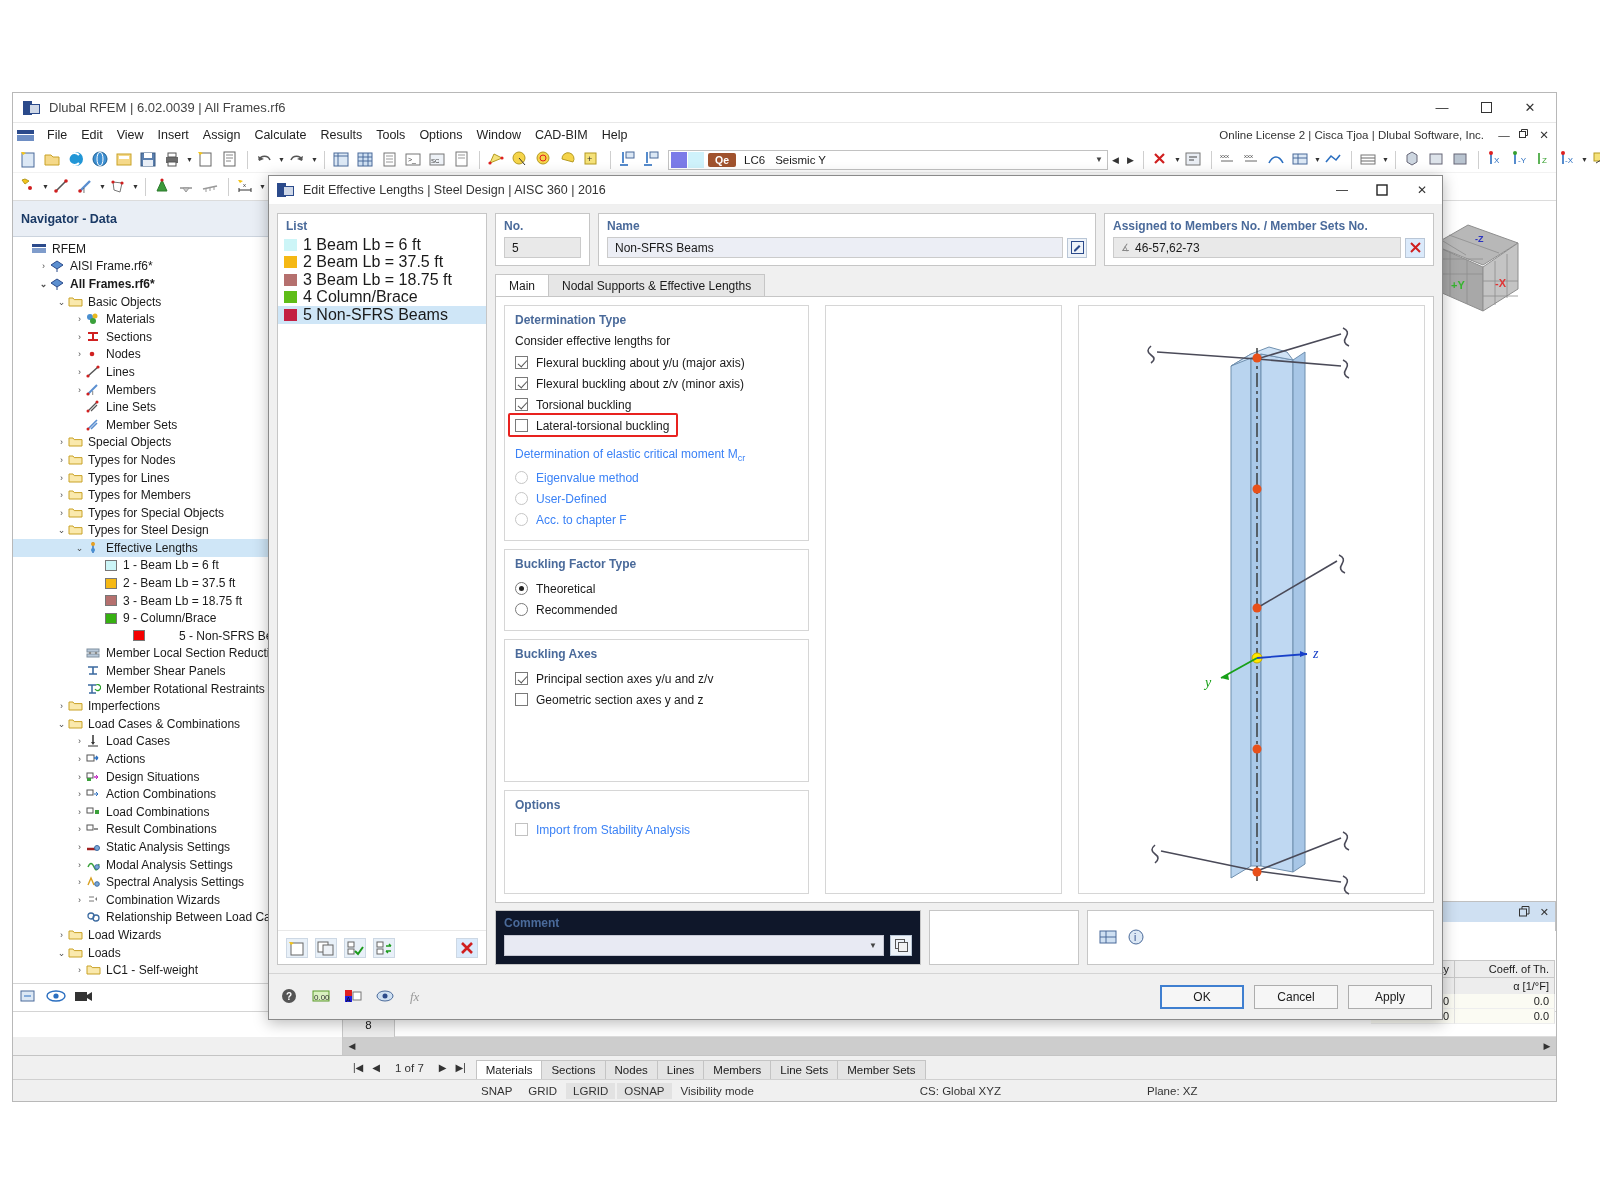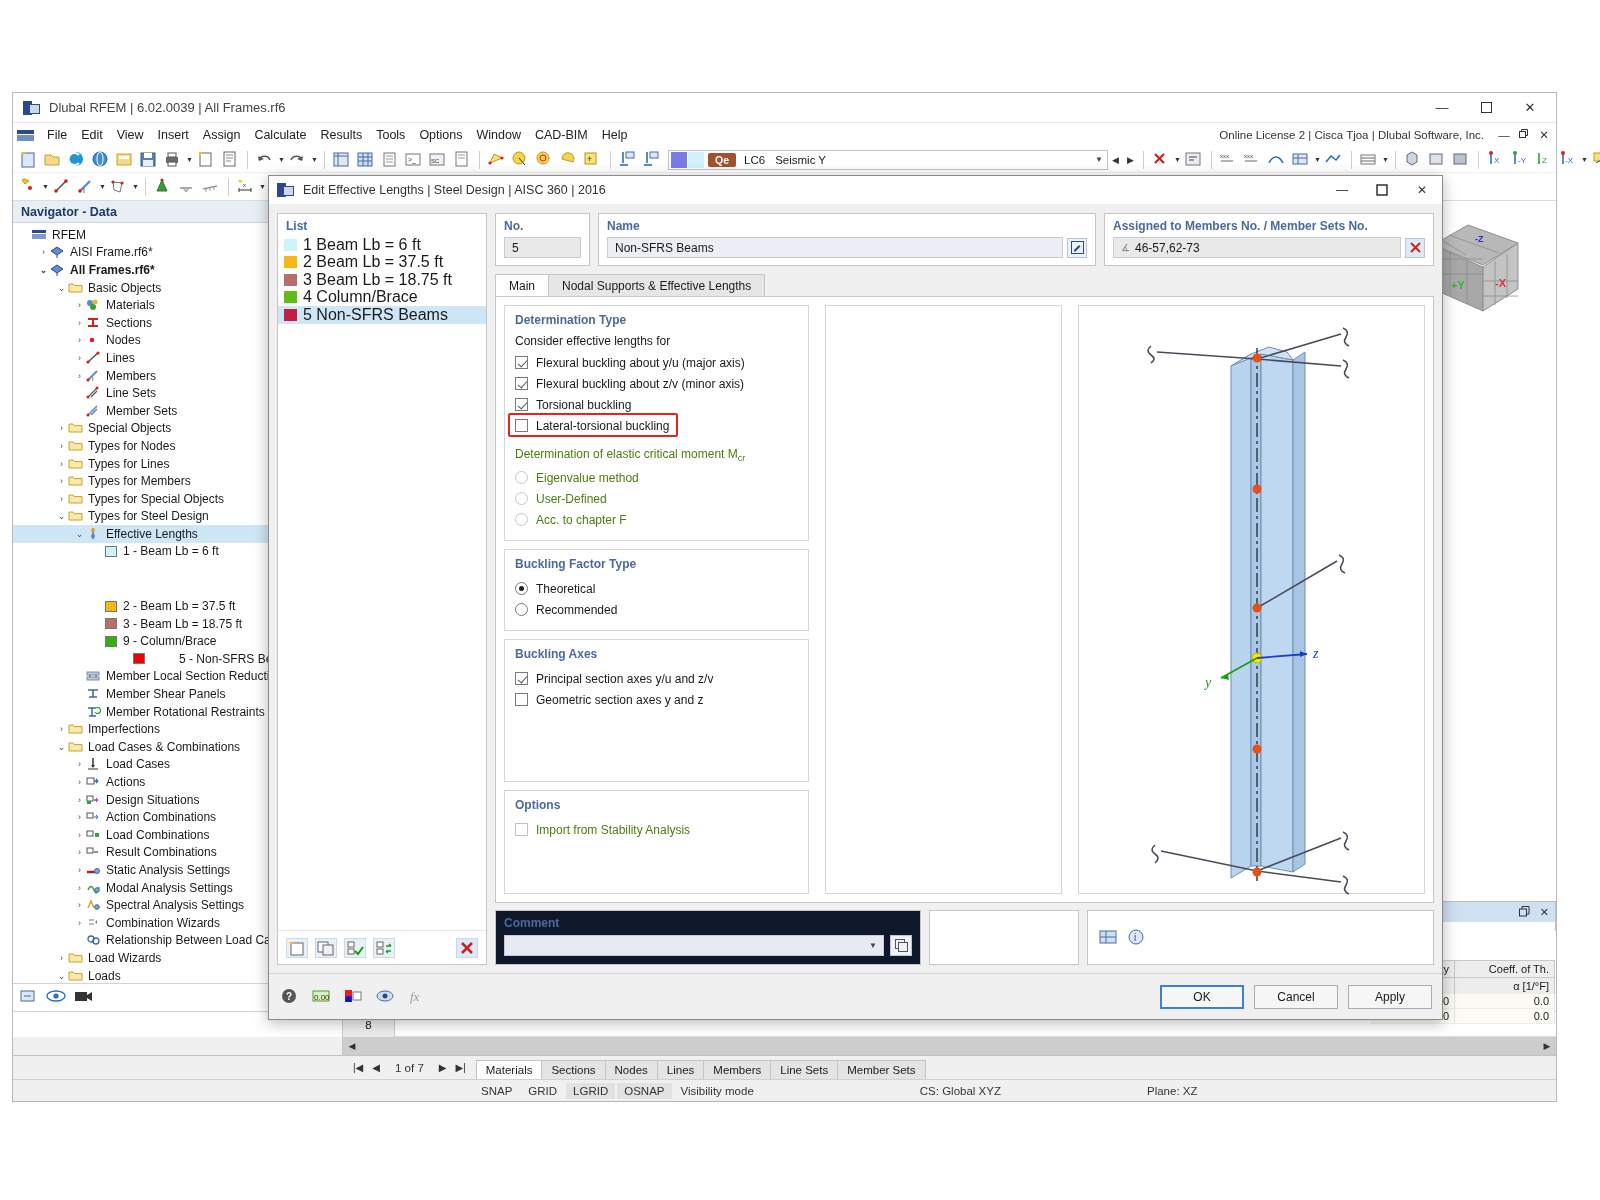--- a/index.html
+++ b/index.html
@@ -50,21 +50,21 @@
   .lc-sw2{width:16px;height:16px;background:#cff2fb;margin-right:4px;}
   .lc-qe{background:#a0522d;color:#fff;font-size:10.5px;padding:1px 7px;border-radius:2px;font-weight:bold;margin-right:8px;}
   .lc-num{font-size:11.5px;margin-right:10px;}
   .lc-name{font-size:11.5px;}
   .lc-arrow{margin-left:auto;font-size:8px;color:#444;padding-right:4px;}
   .lc-nav{font-size:9px;color:#333;padding:0 4px;}
   
   .body { flex:1; display:flex; min-height:0; position:relative; background:#f0f0f0;}
   
   .nav { width:330px; background:#fff; border-right:1px solid #c8c8c8; display:flex; flex-direction:column; flex:none;}
-  .nav-head { height:22px; background:#e9eef5; border-bottom:1px solid #ccd4de; display:flex; align-items:center; padding-left:8px; font-weight:bold; font-size:12.5px; color:#1b3a66; flex:none;}
+  .nav-head { height:36px; background:#e9eef5; border-bottom:1px solid #ccd4de; display:flex; align-items:center; padding-left:8px; font-weight:bold; font-size:12.5px; color:#1b3a66; flex:none;}
   .nav-tree { flex:1; overflow:hidden; padding-top:3px; position:relative;}
   .row { height:17.6px; display:flex; align-items:center; font-size:12px; white-space:nowrap; padding-right:4px;}
   .row.sel { background:#cfe6f7; }
   .row.bold { font-weight:bold; }
   .chev { width:13px; text-align:center; color:#4a4a4a; font-size:9px; flex:none;}
   .ic { width:15px; height:14px; margin-right:5px; position:relative; flex:none;}
   .swatch { width:12px;height:11px;margin-right:6px;border:1px solid #777;flex:none;margin-left:1px;}
   .nav-bottom{height:28px;border-top:1px solid #d4d4d4;display:flex;align-items:center;padding-left:6px;gap:6px;flex:none;background:#fff;}
   
   .work { flex:1; position:relative; background:#fff; min-width:0;}
@@ -125,21 +125,21 @@
   .group{border:1px solid #d6d6d6;background:#fff;padding:7px 10px 10px 10px;}
   .group-title{font-weight:bold;color:#4a6a9a;font-size:12px;margin-bottom:7px;}
   .sub-label{font-size:12px;margin-bottom:4px;}
   .chk-row{display:flex;align-items:center;height:21px;font-size:12px;}
   .chk{width:13px;height:13px;border:1px solid #7a7a7a;background:#fff;margin-right:8px;position:relative;flex:none;}
   .chk.on:after{content:"";position:absolute;left:3.5px;top:0.5px;width:4px;height:8px;border:solid #555;border-width:0 1.6px 1.6px 0;transform:rotate(42deg);}
   .chk.dim{border-color:#c2c2c2;}
   .rad{width:13px;height:13px;border:1px solid #7a7a7a;border-radius:50%;background:#fff;margin-right:8px;position:relative;flex:none;}
   .rad.on:after{content:"";position:absolute;left:3px;top:3px;width:5px;height:5px;border-radius:50%;background:#222;}
   .rad.dim{border-color:#c6c6c6;}
-  .dimtxt{color:#4d7c0f;}
+  .dimtxt{color:#3b82f6;}
   .hl-box{position:absolute;border:2.5px solid #e8221f;border-radius:2px;pointer-events:none;}
   .comment-bar{margin-top:7px;display:flex;gap:8px;}
   .comment-box{flex:1;background:#0f172a;border:1px solid #c6c6c6;padding:5px 8px 8px 8px;}
   .combo{height:21px;background:#e8eaf3;border:1px solid #c6c8d4;display:flex;align-items:center;padding:0 6px;font-size:12px;}
   .combo .ca{margin-left:auto;font-size:8px;color:#444;}
   .side-box{width:150px;background:#fff;border:1px solid #c6c6c6;}
   .prev-box{width:347px;background:#fff;border:1px solid #c6c6c6;display:flex;align-items:center;padding-left:10px;gap:6px;}
   .pv-btn{width:22px;height:20px;position:relative;}
   .dlg-foot{height:46px;border-top:1px solid #d4d4d4;display:flex;align-items:center;padding:0 10px;gap:10px;flex:none;background:#f0f0f0;}
   .foot-ic{width:22px;height:20px;position:relative;}
@@ -592,21 +592,21 @@
                 <circle cx="7" cy="3" r="2" fill="#e8a020"></circle>
                 <circle cx="7" cy="9" r="2" fill="#4a8fd0"></circle>
               </svg></span>
             <span>Effective Lengths</span>
           </div>
           <div class="row" style="padding-left: 78px;">
             <span class="chev"></span>
             <span class="swatch" style="background: rgb(204, 245, 247);"></span>
             <span>1 - Beam Lb = 6 ft</span>
           </div>
-          <div class="row" style="padding-left: 78px; margin-top: 37px;">
+          <div class="row" style="padding-left: 78px;">
             <span class="chev"></span>
             <span class="swatch" style="background: rgb(245, 184, 20);"></span>
             <span>2 - Beam Lb = 37.5 ft</span>
           </div>
           <div class="row" style="padding-left: 78px;">
             <span class="chev"></span>
             <span class="swatch" style="background: rgb(181, 112, 110);"></span>
             <span>3 - Beam Lb = 18.75 ft</span>
           </div>
           <div class="row" style="padding-left: 78px;">

